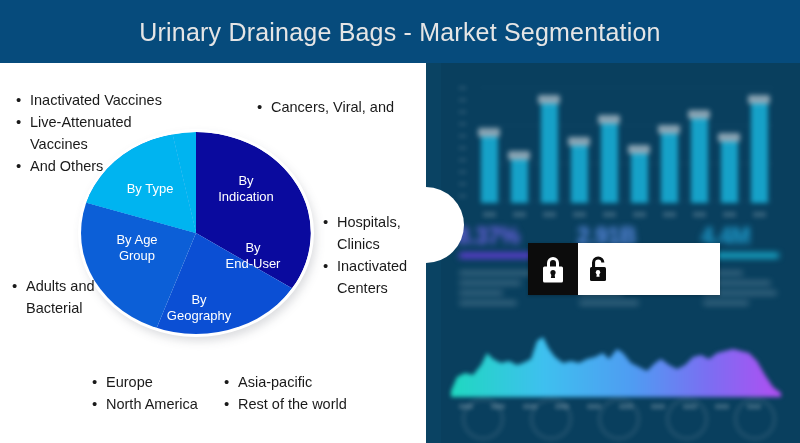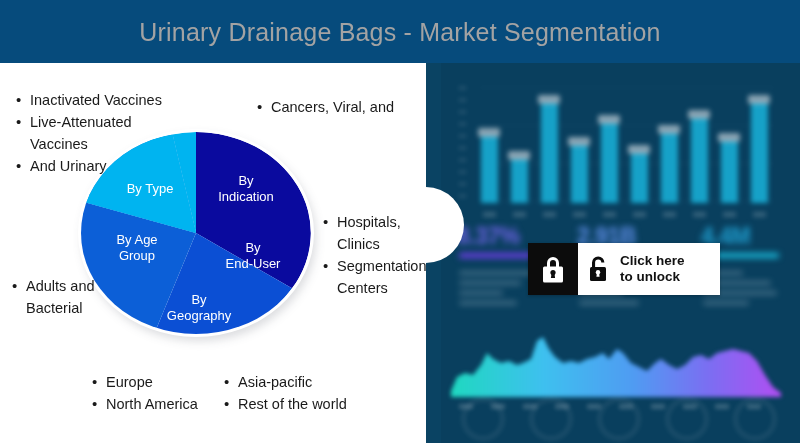--- a/index.html
+++ b/index.html
@@ -27,21 +27,21 @@
     height: 63px;
     background: #064b7c;
     z-index: 40;
   }
   .header-title {
     position: absolute;
     left: 0;
     top: 16px;
     width: 800px;
     text-align: center;
-    color: #a3a3a3;
+    color: #e5e5e5;
     font-size: 25px;
     font-weight: 400;
     letter-spacing: 0.2px;
     line-height: 32px;
     white-space: nowrap;
     font-family: "Liberation Sans", sans-serif;
   }
 
   
   .right-panel {
@@ -444,31 +444,31 @@
 Geography</div>
     <div class="slice-label" style="left:18px; top:103px; width:82px;">By Age
 Group</div>
     <div class="slice-label" style="left:29px; top:52px; width:86px;">By Type</div>
   </div>
 
   <ul class="blist" style="left:14px; top:90px; width:185px;">
     <li>Inactivated Vaccines</li>
     <li> Live-Attenuated</li>
     <li class="cont">Vaccines</li>
-    <li>And Urinary</li>
+    <li>And Others</li>
   </ul>
 
   <ul class="blist" style="left:255px; top:97px; width:150px;">
     <li>Cancers, Viral, and</li>
   </ul>
 
   <ul class="blist" style="left:321px; top:212px; width:120px;">
     <li>Hospitals,</li>
     <li class="cont">Clinics</li>
-    <li> Segmentation</li>
+    <li> Inactivated</li>
     <li class="cont">Centers</li>
   </ul>
 
   <ul class="blist" style="left:10px; top:276px; width:120px;">
     <li>Adults and</li>
     <li class="cont">Bacterial</li>
   </ul>
 
   <ul class="blist" style="left:90px; top:372px; width:130px;">
     <li>Europe</li>
@@ -488,18 +488,16 @@
         <path d="M11.6,19 h2.8 l0.7,5 h-4.2 Z" fill="#0c0c0c"></path>
       </svg>
     </div>
     <div class="unlock-right">
       <svg width="26" height="30" viewBox="0 0 26 30">
         <path d="M6,13 V8.6 a6.2,6.2 0 0,1 12.4,0 h-3.1 a3.1,3.1 0 0,0 -6.2,0 V13 Z" fill="#0c0c0c"></path>
         <rect x="4" y="13" width="16" height="14" rx="1.5" fill="#0c0c0c"></rect>
         <circle cx="12" cy="18.3" r="2.2" fill="#ffffff"></circle>
         <path d="M10.9,18.8 h2.2 l0.5,4 h-3.2 Z" fill="#ffffff"></path>
       </svg>
-      <div class="unlock-text">Click here
-to unlock</div>
     </div>
   </div>
 
 </div>
 
 </body></html>

